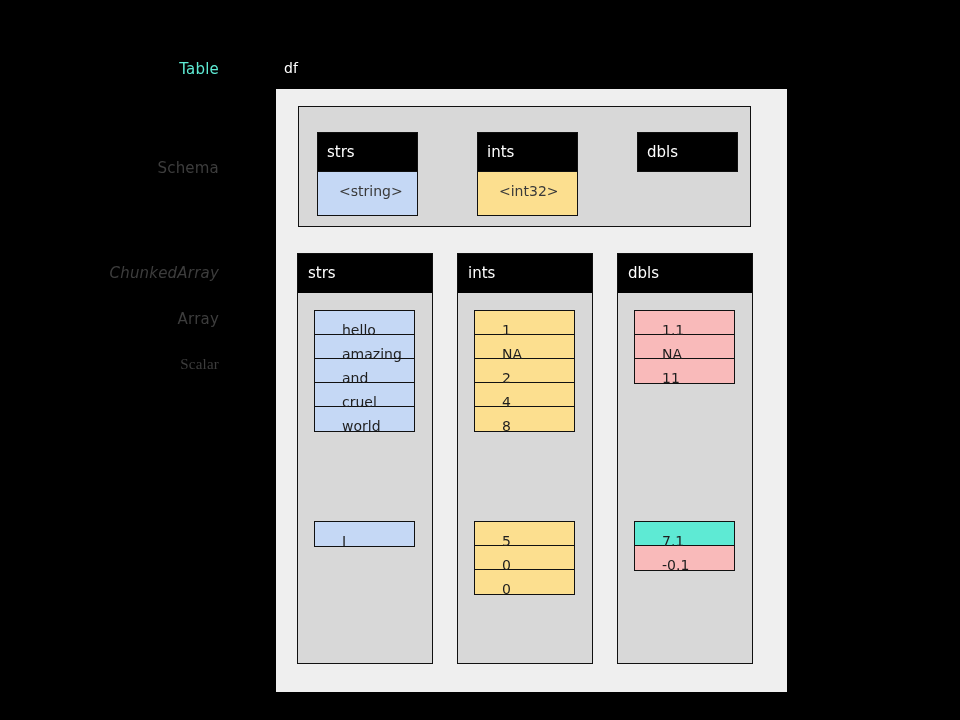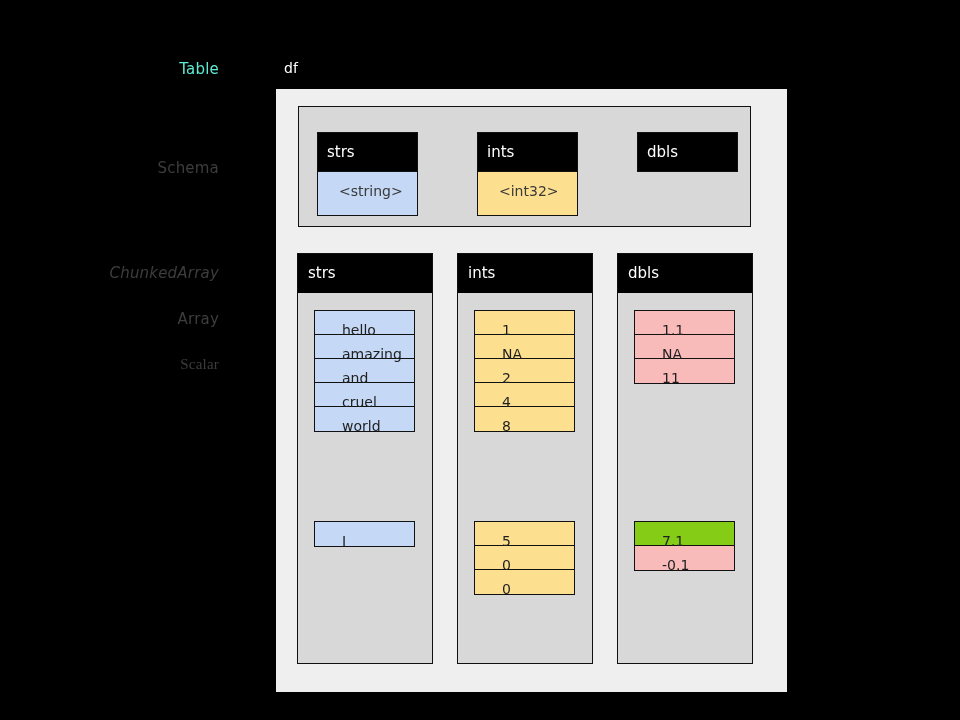--- a/index.html
+++ b/index.html
@@ -209,16 +209,16 @@
 </div>
 
 <div class="col" style="left:617px;">
   <div class="col-header">dbls</div>
   <div class="chunk chunk-1">
     <div class="cell" style="background:#f9baba;">1.1</div>
     <div class="cell" style="background:#f9baba;">NA</div>
     <div class="cell" style="background:#f9baba;">11</div>
   </div>
   <div class="chunk chunk-2">
-    <div class="cell" style="background:#84cc16;">7.1</div>
+    <div class="cell" style="background:#5eead4;">7.1</div>
     <div class="cell" style="background:#f9baba;">-0.1</div>
   </div>
 </div>
 
 </body></html>

